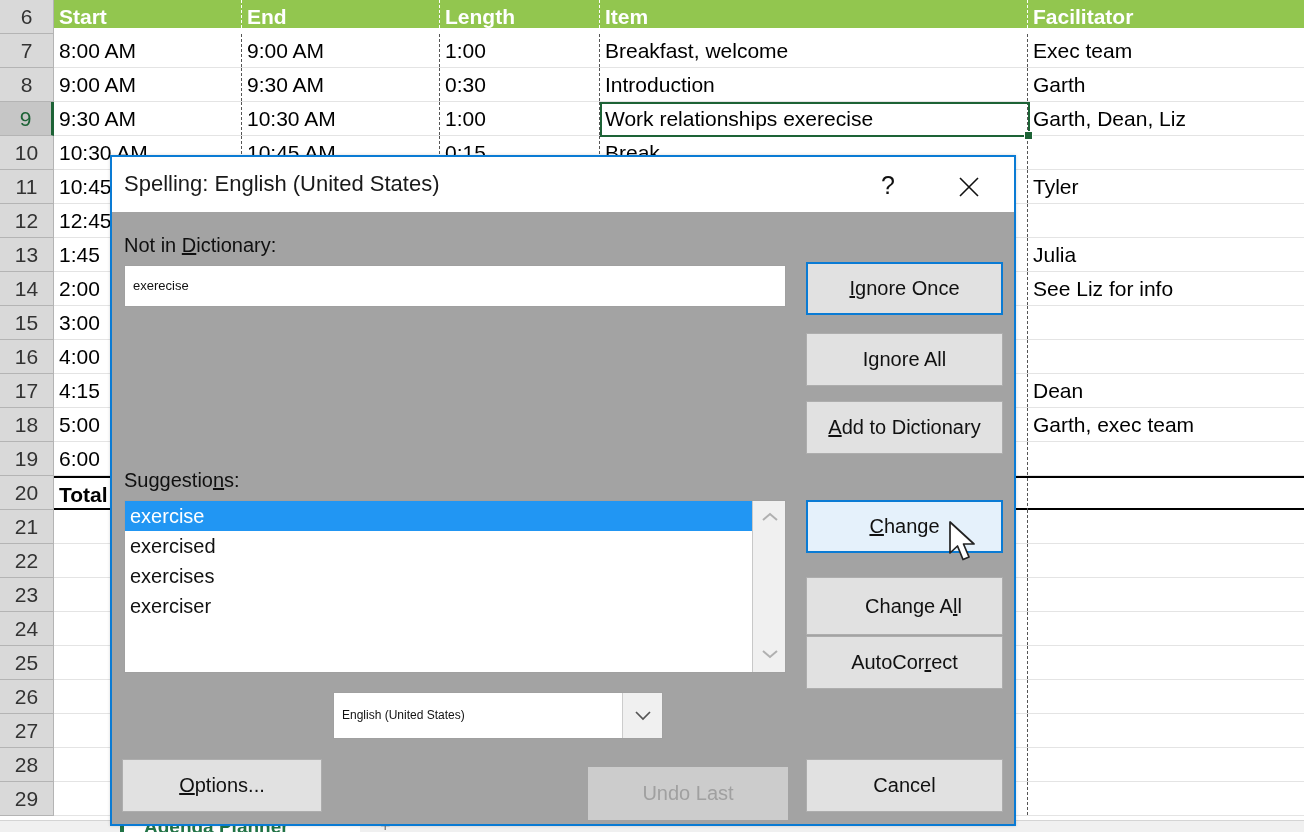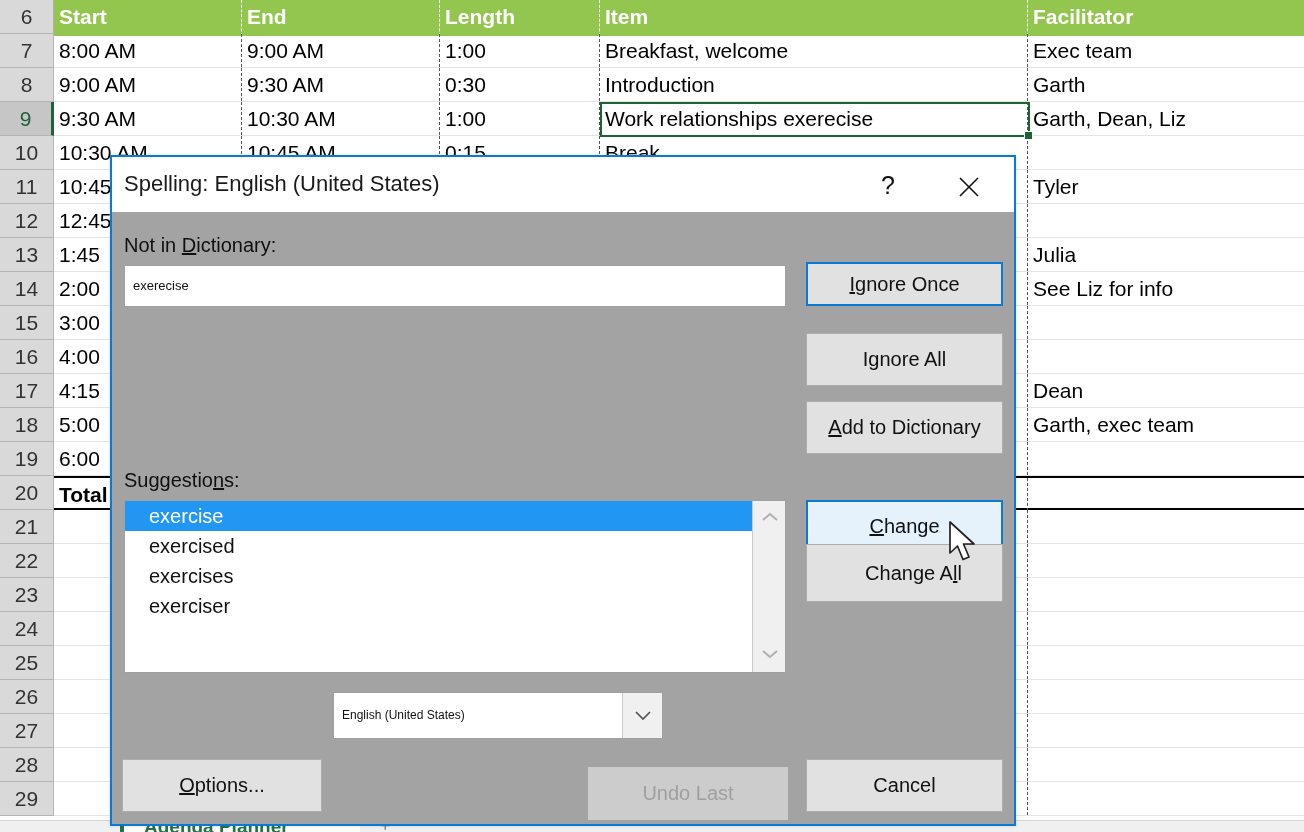--- a/index.html
+++ b/index.html
@@ -74,21 +74,21 @@
   .c-len   { left: 386px; width: 160px; border-right: 1px dashed #555; }
   .c-item  { left: 546px; width: 428px; border-right: 1px dashed #555; }
   .c-fac   { left: 974px; width: 280px; }
 
   
   .hdr-row .cells { border-bottom: none; }
   .hdr-row .cell {
     background: #92c64f;
     color: #ffffff;
     font-weight: bold;
-    height: 36px;
+    height: 28px;
     line-height: 34px;
     border-right: 1px dashed #ffffff;
   }
   .hdr-row .c-fac { border-right: none; }
   .hdr-row .rowhdr { background: #d9d9d9; }
 
   
   .total-row .cells { border-top: 2px solid #000; border-bottom: 2px solid #000; }
   .total-row .cell { font-weight: bold; }
 
@@ -240,21 +240,21 @@
     background: #ffffff;
     border: 1px solid #a0a0a0;
     box-sizing: border-box;
     overflow: hidden;
   }
   .sugg-item {
     height: 30px;
     line-height: 30px;
     font-size: 20px;
     color: #111;
-    padding-left: 24px;
+    padding-left: 5px;
     white-space: nowrap;
     box-sizing: border-box;
     width: 637px;
   }
   .sugg-item.selected {
     background: #2196f3;
     color: #ffffff;
   }
   #sugg-scroll {
     position: absolute;
@@ -332,25 +332,25 @@
   .btn.hover {
     background: #e5f1fb;
     border: 2px solid #0a7bd4;
   }
   .btn.disabled {
     background: #cccccc;
     border: 1px solid #cccccc;
     color: #a0a0a0;
   }
 
-  #btn-ignore-once   { left: 694px; top: 105px; width: 197px; height: 44px; }
+  #btn-ignore-once   { left: 694px; top: 105px; width: 197px; height: 53px; }
   #btn-ignore-all    { left: 694px; top: 176px; width: 197px; height: 53px; }
   #btn-add-dict      { left: 694px; top: 244px; width: 197px; height: 53px; }
   #btn-change        { left: 694px; top: 343px; width: 197px; height: 53px; }
-  #btn-change-all    { left: 694px; top: 387px; width: 197px; height: 58px; padding-left: 18px; }
+  #btn-change-all    { left: 694px; top: 420px; width: 197px; height: 58px; padding-left: 18px; }
   #btn-autocorrect   { left: 694px; top: 479px; width: 197px; height: 53px; }
   #btn-options       { left: 10px;  top: 602px; width: 200px; height: 53px; }
   #btn-undo-last     { left: 476px; top: 602px; width: 200px; height: 53px; margin-top: 8px; }
   #btn-cancel        { left: 694px; top: 602px; width: 197px; height: 53px; }
 
   
   #cursor {
     position: absolute;
     left: 948px;
     top: 520px;
@@ -671,20 +671,23 @@
     </div>
 
   <div class="btn" id="btn-add-dict">
       <span><span></span><span class="acc">A</span><span>dd to Dictionary</span></span>
     </div>
 
   <div class="btn" id="btn-change-all">
       <span><span>Change A</span><span class="acc">l</span><span>l</span></span>
     </div>
 
+  <div class="btn" id="btn-autocorrect">
+      <span><span>AutoCor</span><span class="acc">r</span><span>ect</span></span>
+    </div>
 
   <div class="btn" id="btn-options">
       <span><span></span><span class="acc">O</span><span>ptions...</span></span>
     </div>
 
   <div class="btn disabled" id="btn-undo-last">
       <span>Undo Last</span>
     </div>
 
   <div class="btn" id="btn-cancel">

